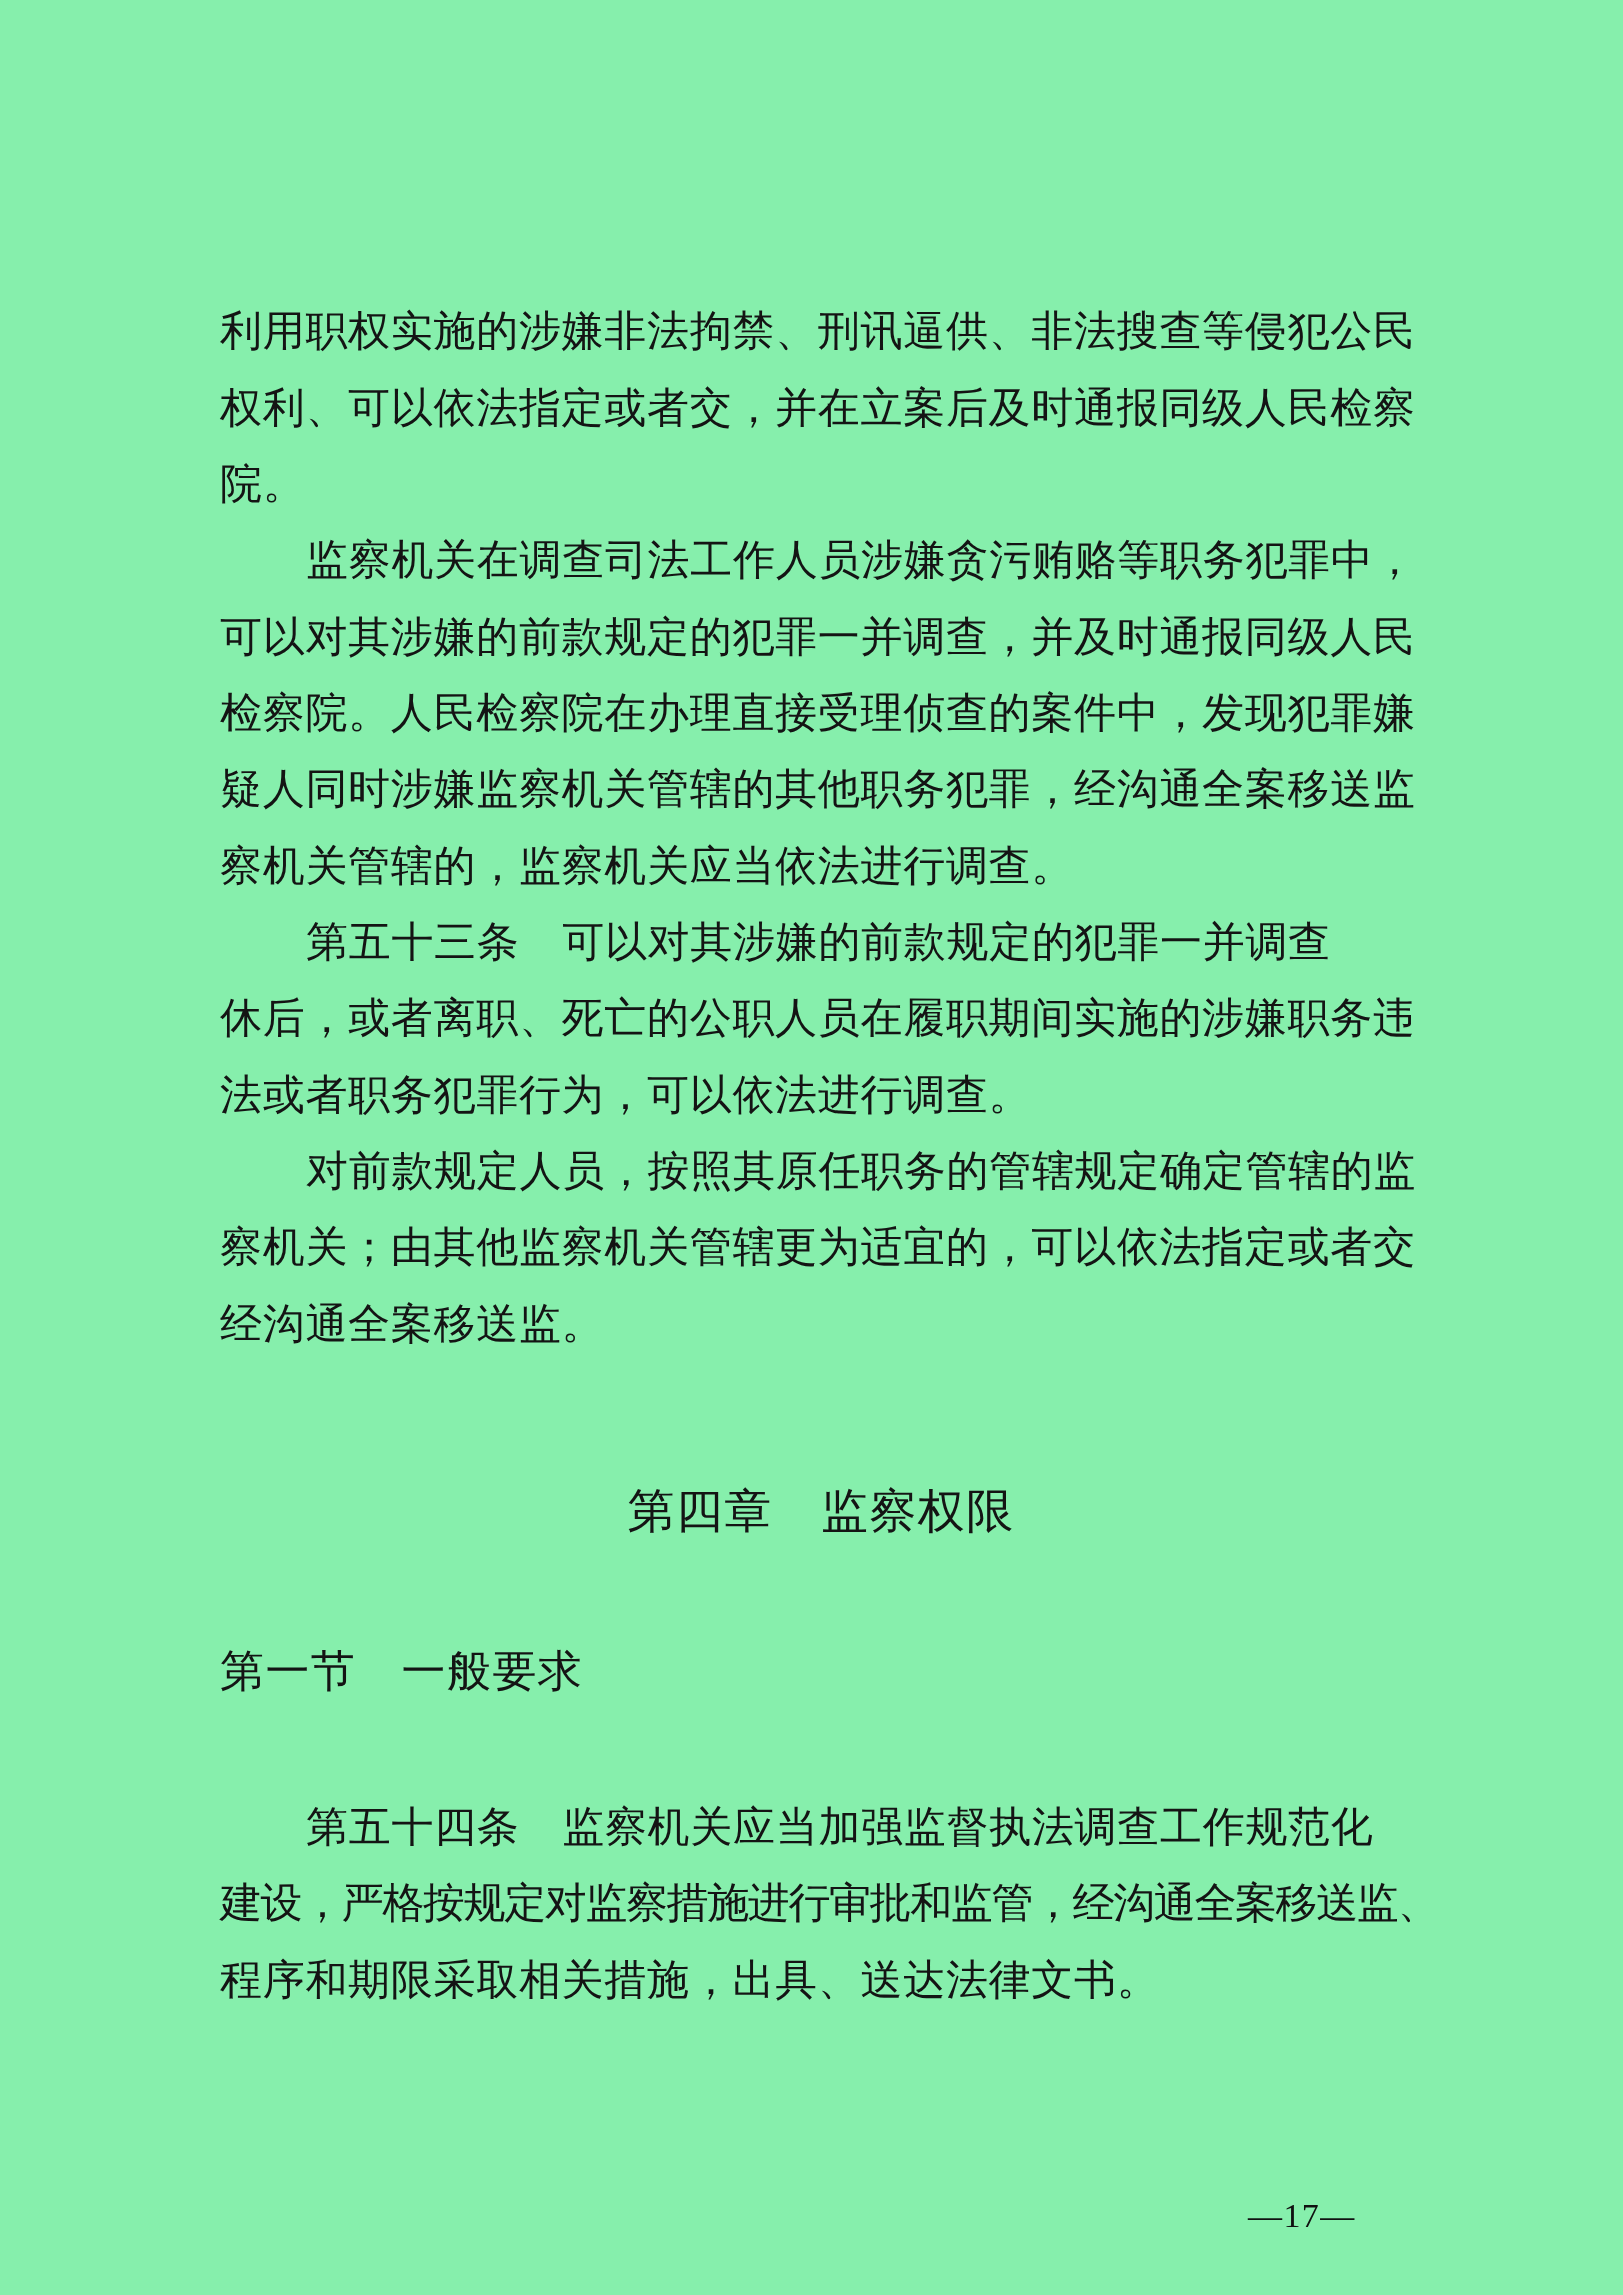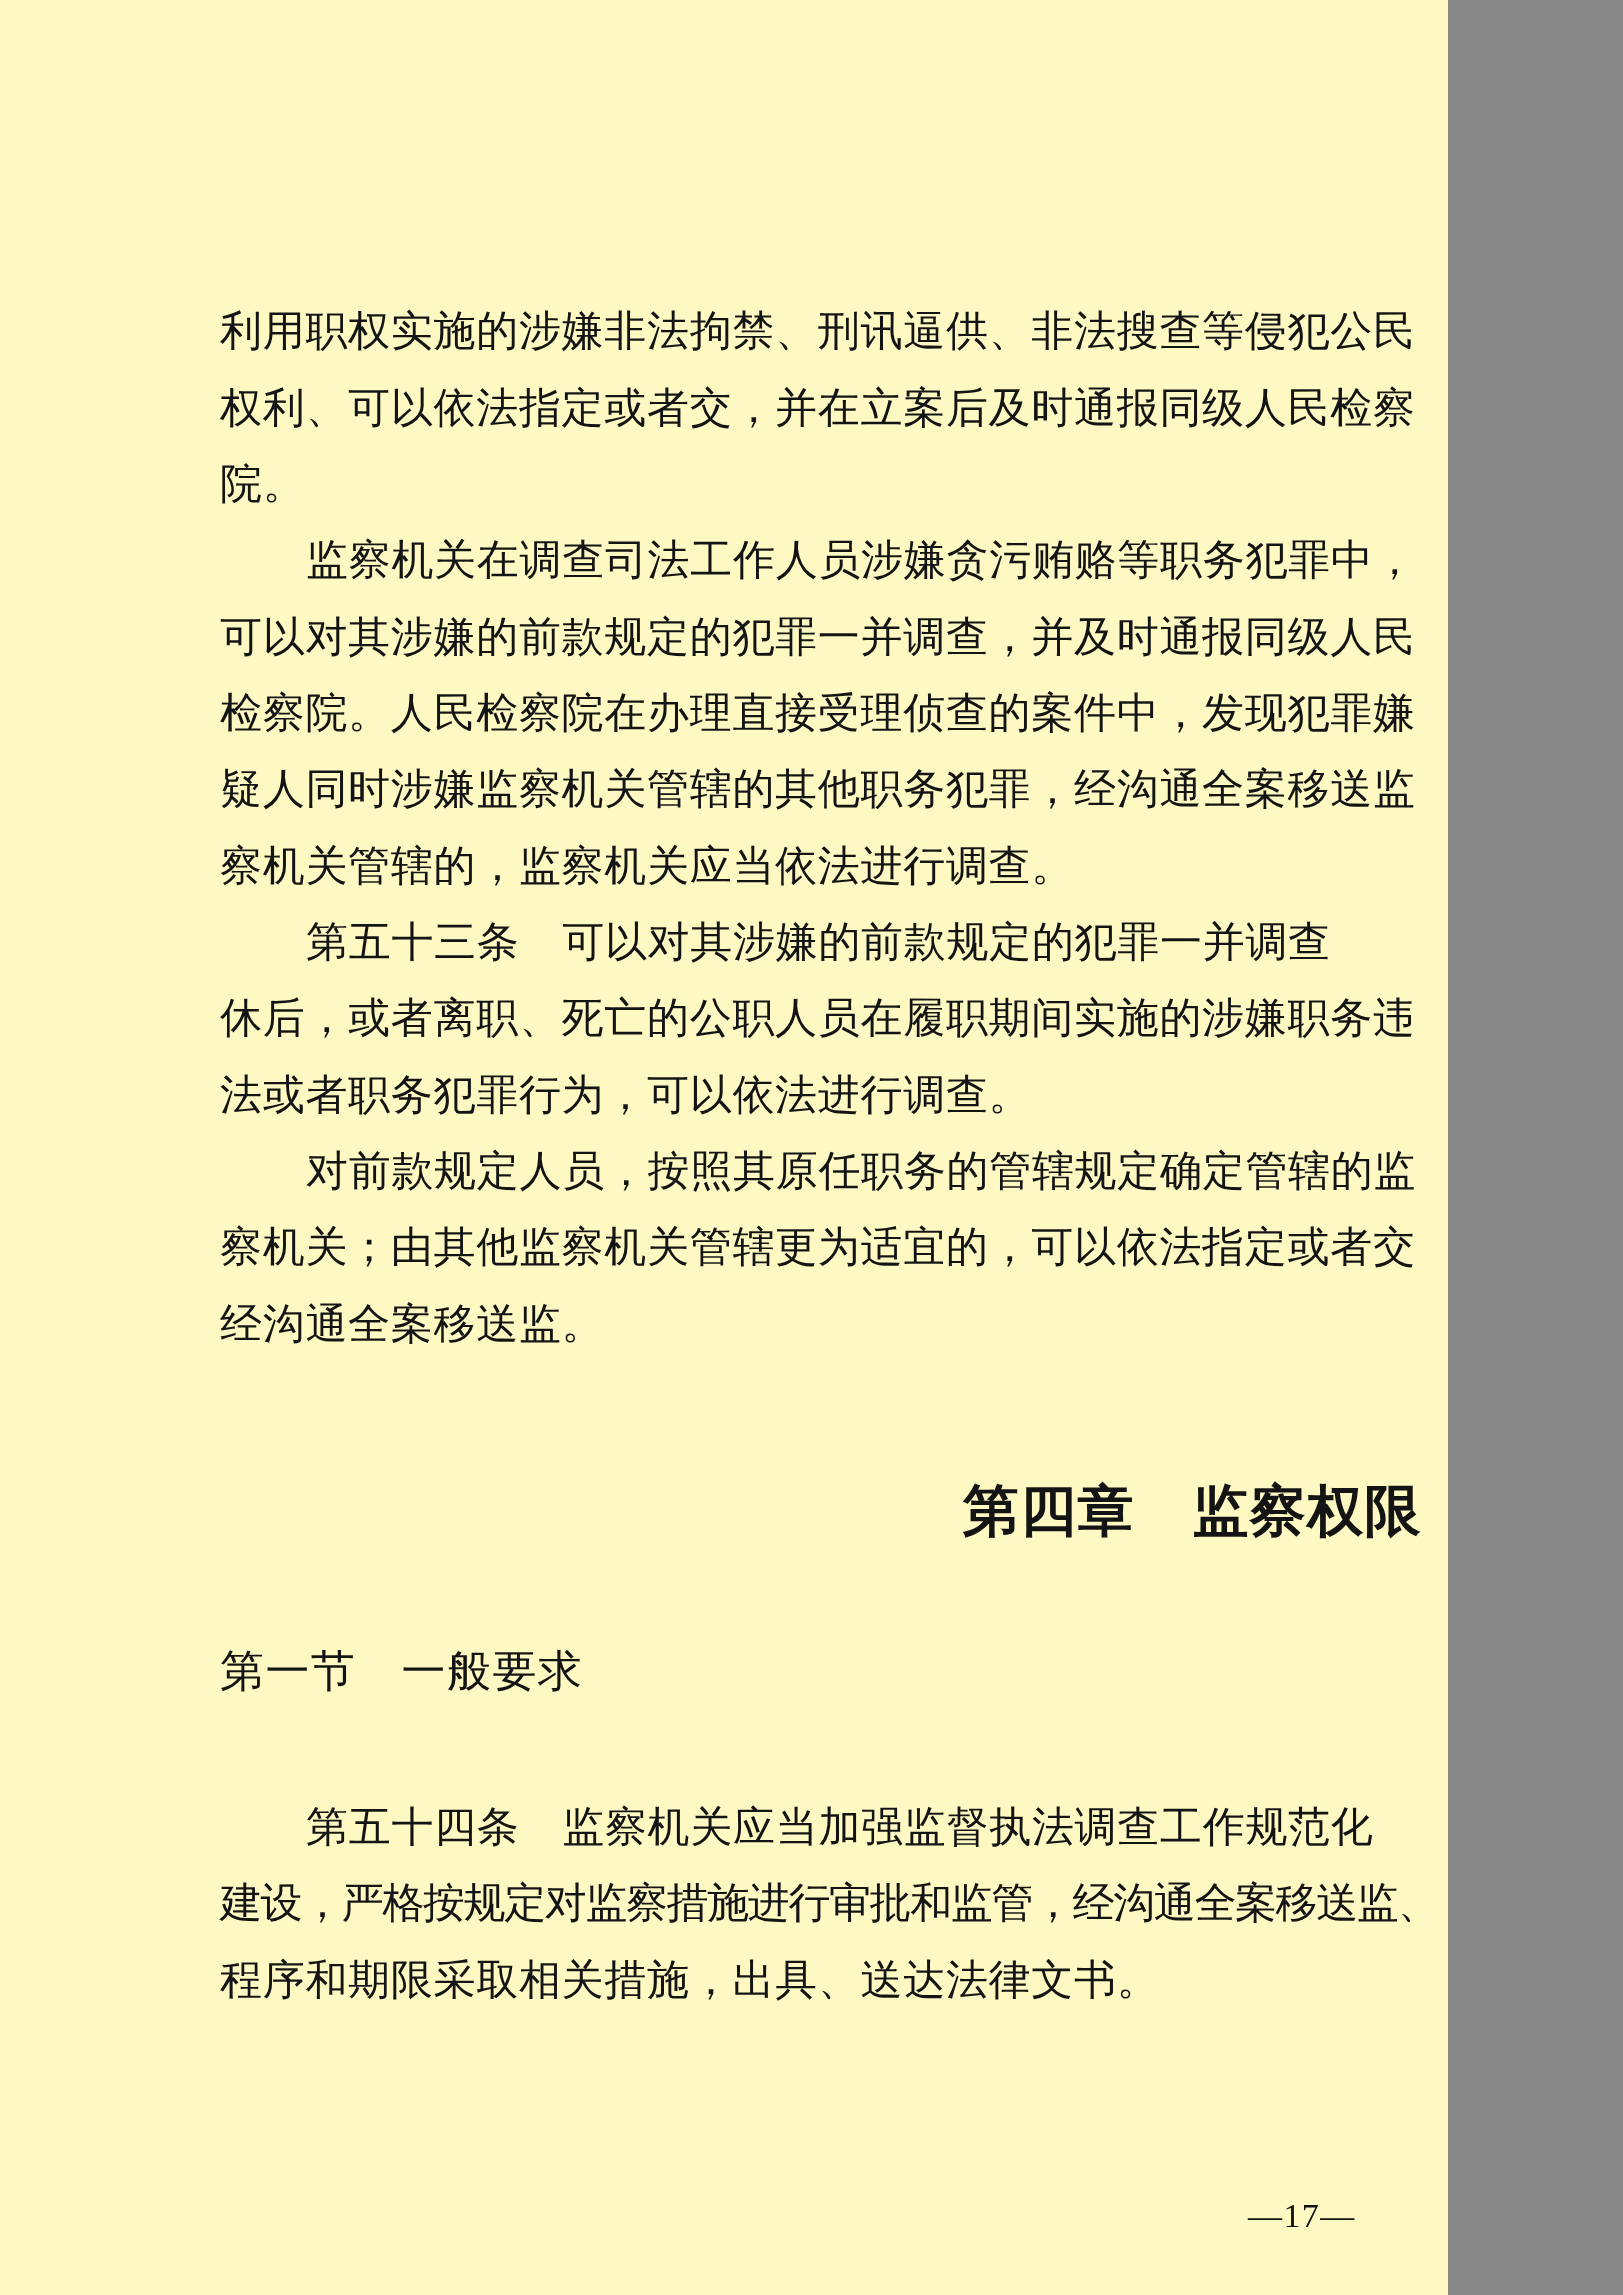--- a/index.html
+++ b/index.html
@@ -2,23 +2,23 @@
 <html style="font-size:11px"><head>
 <meta charset="utf-8">
 <style>
   html, body {
     margin: 0;
     padding: 0;
     background: #888;
   }
   .page {
     position: relative;
-    width: 1448px;
+    width: 1623px;
     height: 2295px;
-    background: #fef9c3;
+    background: #86efac;
     overflow: hidden;
     font-family: "Liberation Serif", "DejaVu Serif", serif;
     color: #141414;
   }
   .content {
     position: absolute;
     left: 220px;
     top: 0;
     width: 1202px;
   }
@@ -36,24 +36,24 @@
     text-indent: 86px;
   }
   .tight {
     letter-spacing: -1.4px;
   }
   .article-num {
     font-family: "Liberation Sans", "DejaVu Sans", sans-serif;
     font-weight: 400;
   }
   .heading-chapter {
-    text-align: right;
+    text-align: center;
     font-family: "Liberation Sans", "DejaVu Sans", sans-serif;
-    font-weight: 700;
-    font-size: 56px;
+    font-weight: 400;
+    font-size: 47px;
     letter-spacing: 1.4px;
   }
   .heading-section {
     text-align: left;
     font-size: 44px;
     letter-spacing: 1.4px;
   }
   .page-number {
     position: absolute;
     left: 1248px;

